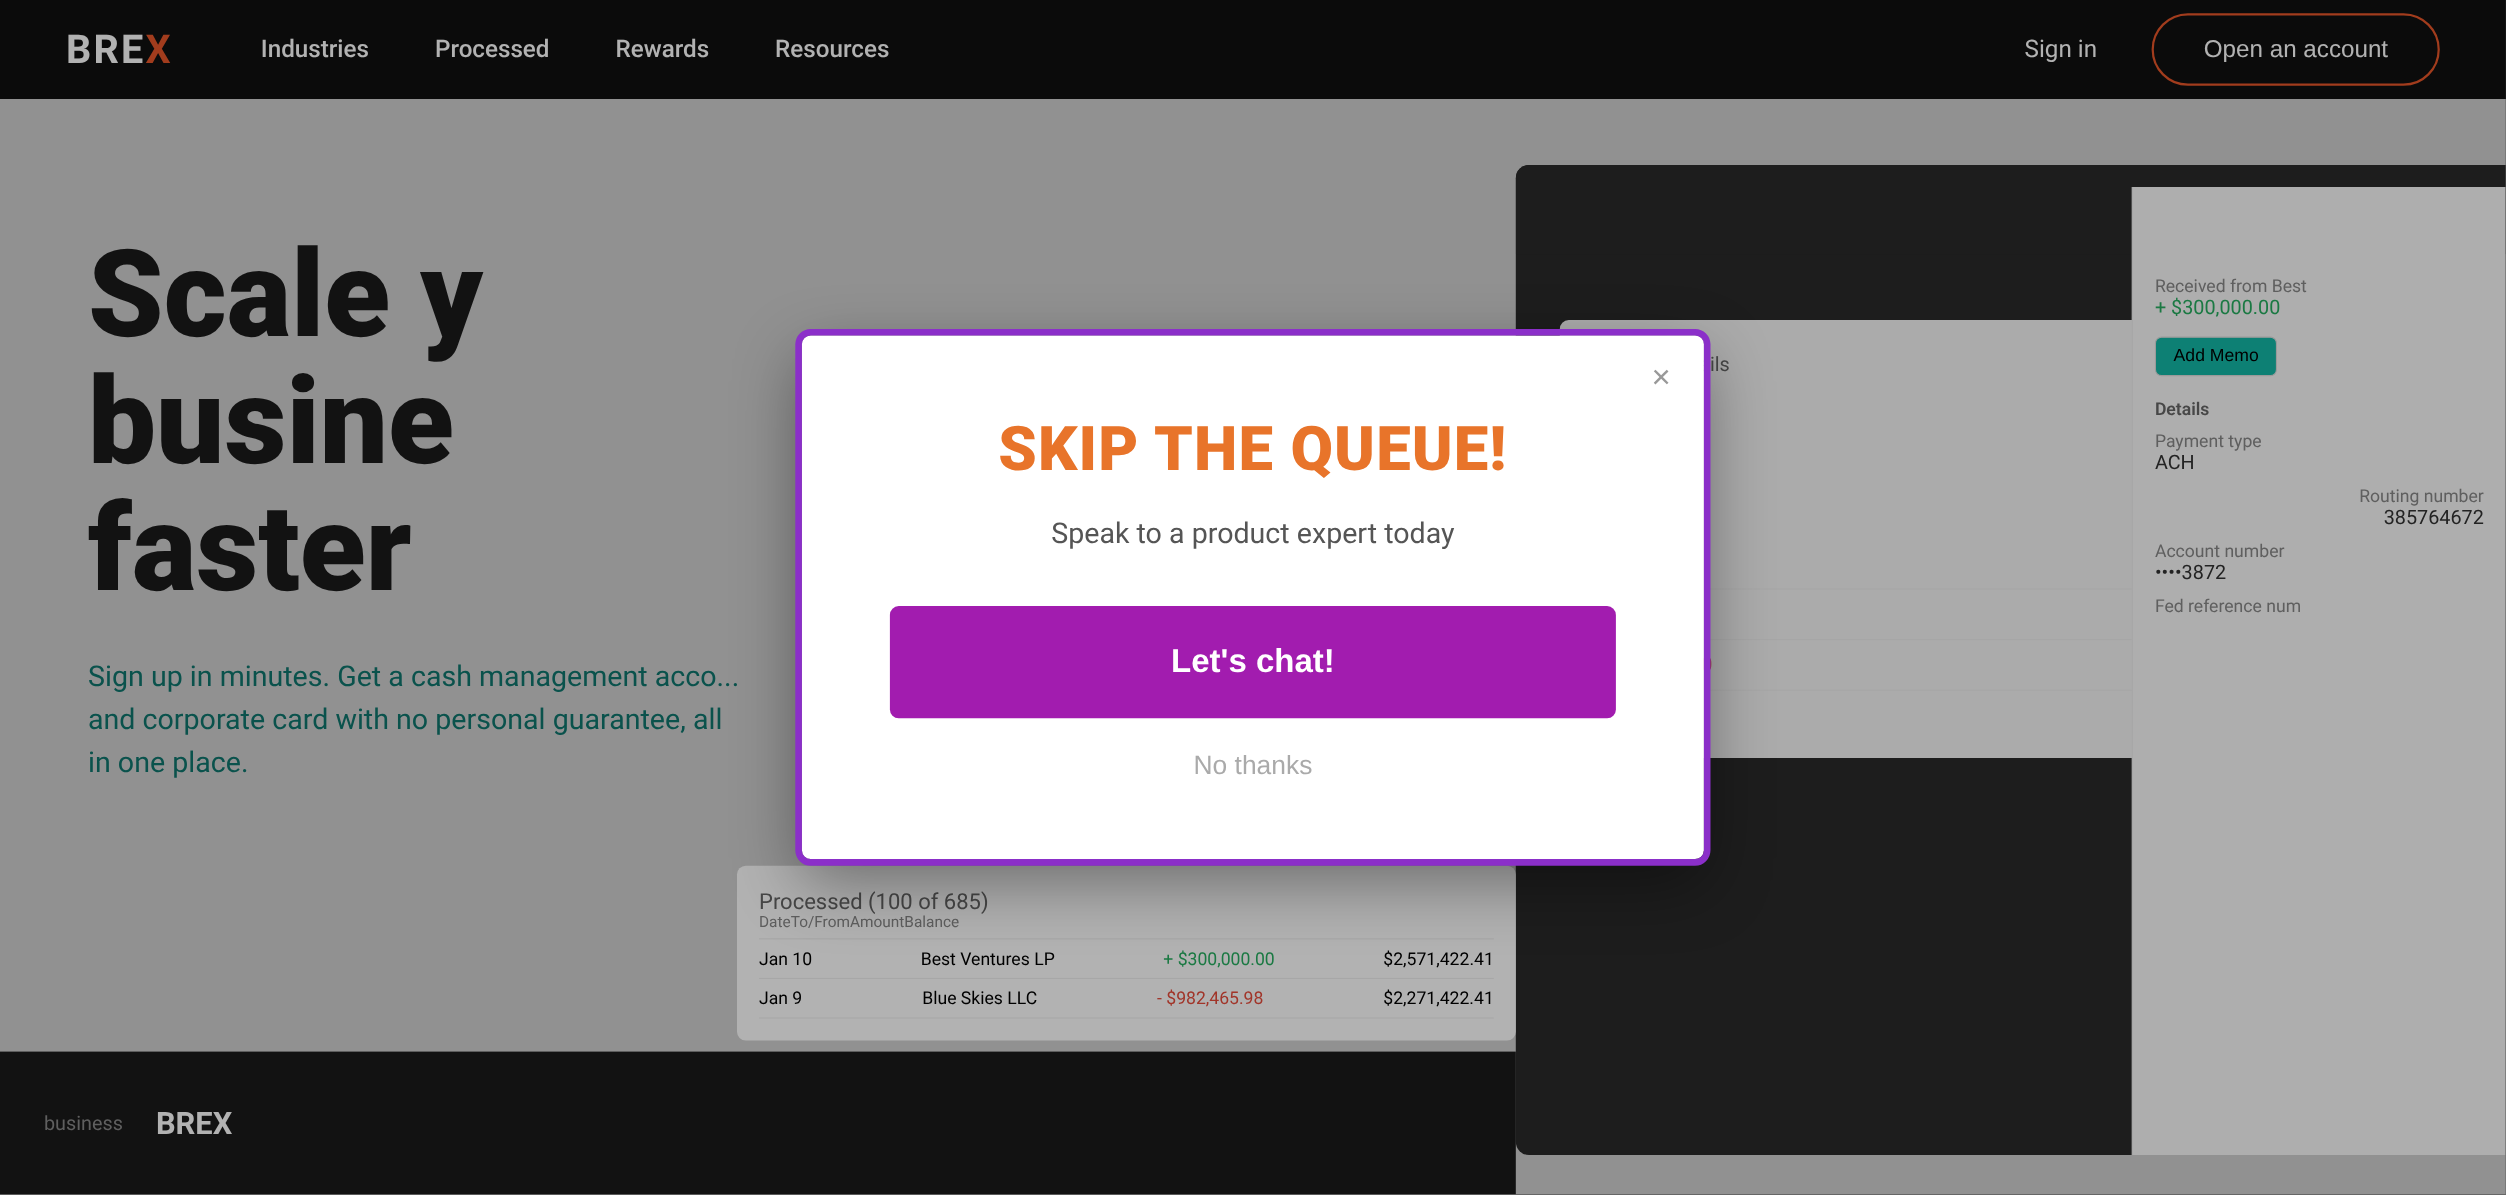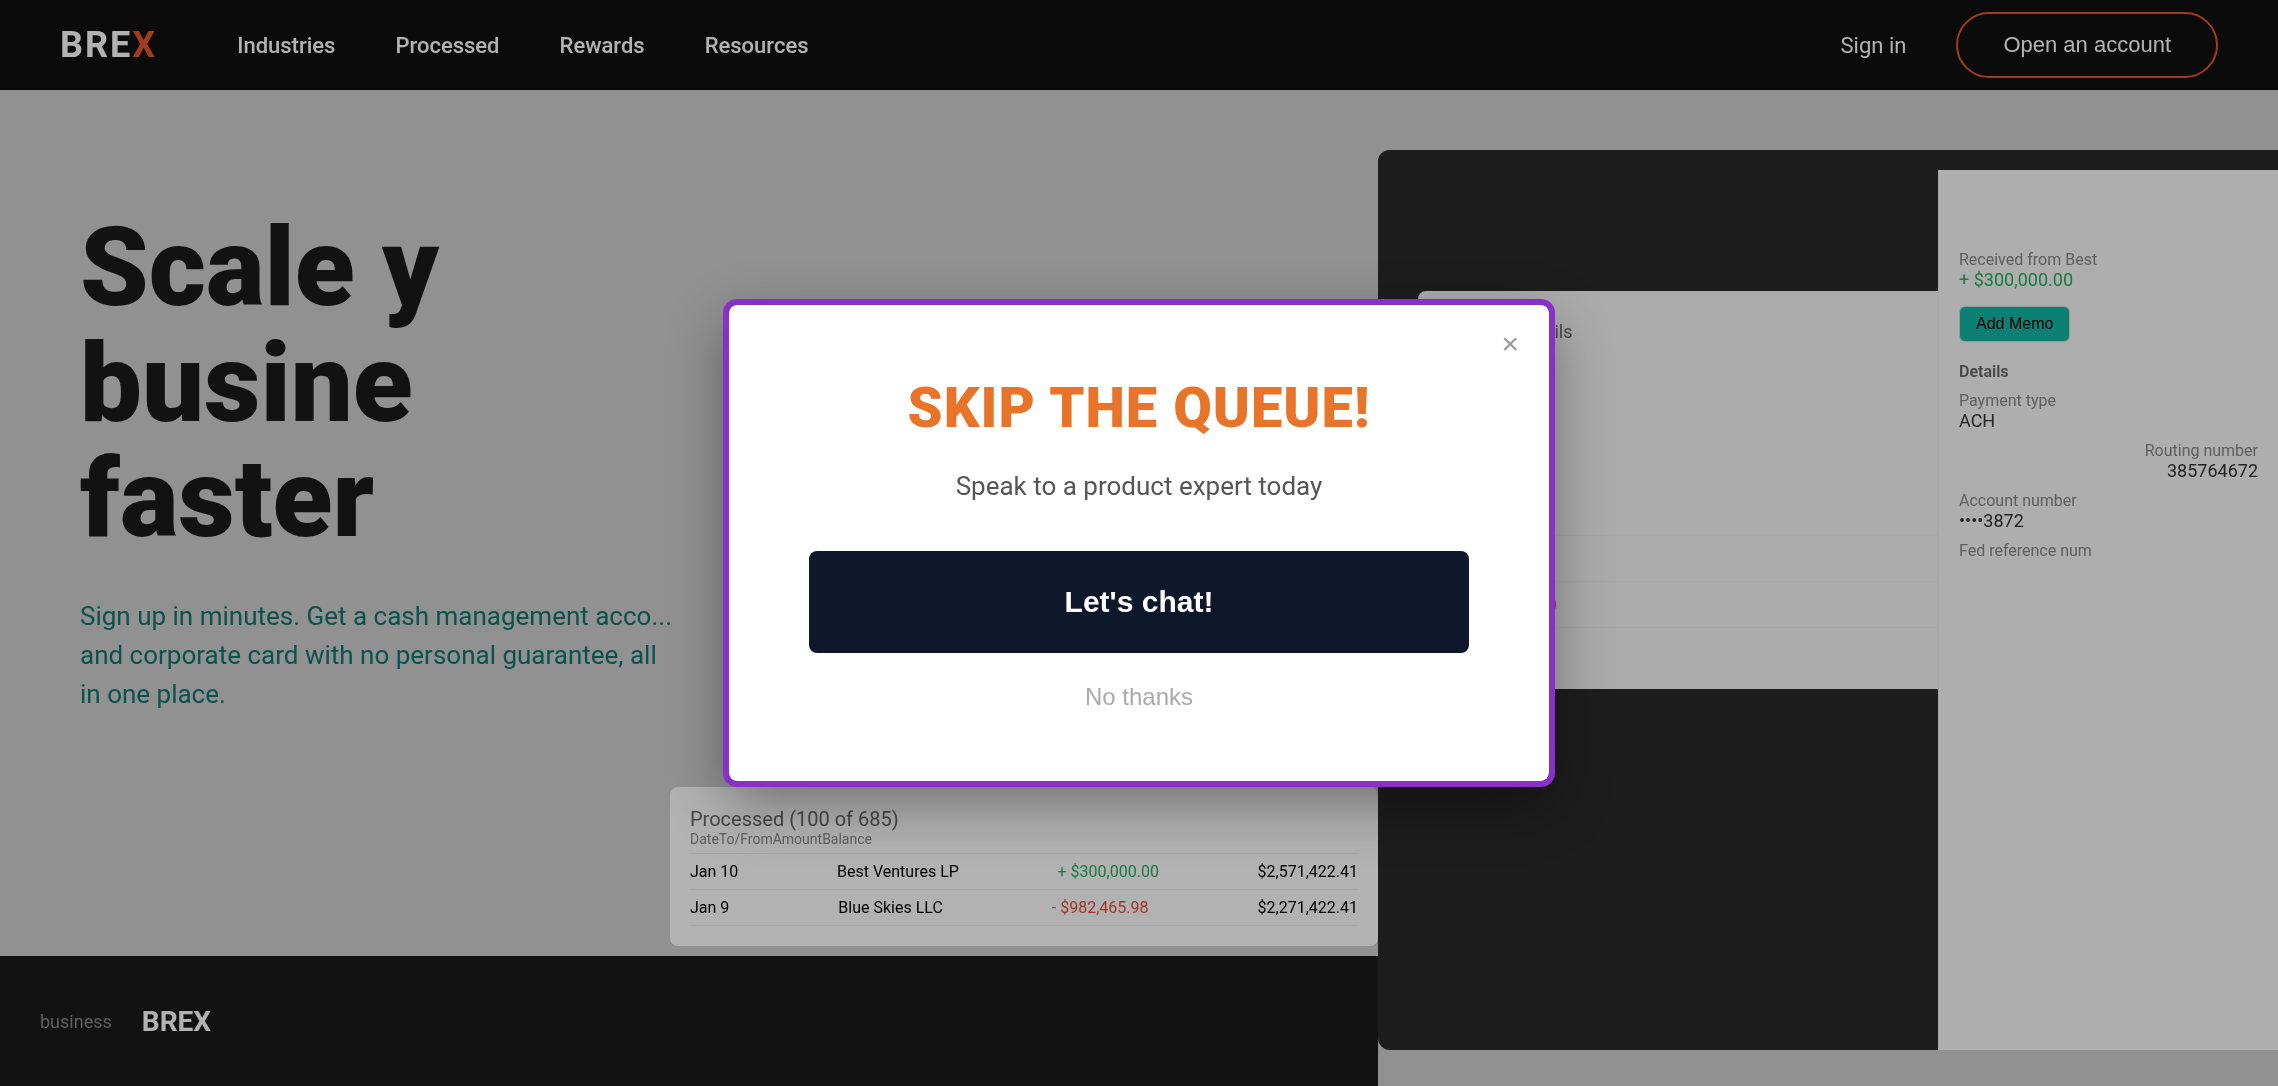--- a/index.html
+++ b/index.html
@@ -265,21 +265,21 @@
       margin-bottom: 30px;
     }
     .modal-subtitle {
       font-size: 26px;
       color: #555;
       margin-bottom: 50px;
     }
     .modal-cta {
       display: block;
       width: 100%;
-      background: #0f172a;
+      background: #a21caf;
       color: white;
       border: none;
       border-radius: 8px;
       padding: 34px;
       font-size: 30px;
       font-weight: 700;
       cursor: pointer;
       margin-bottom: 30px;
     }
     .modal-no-thanks {

